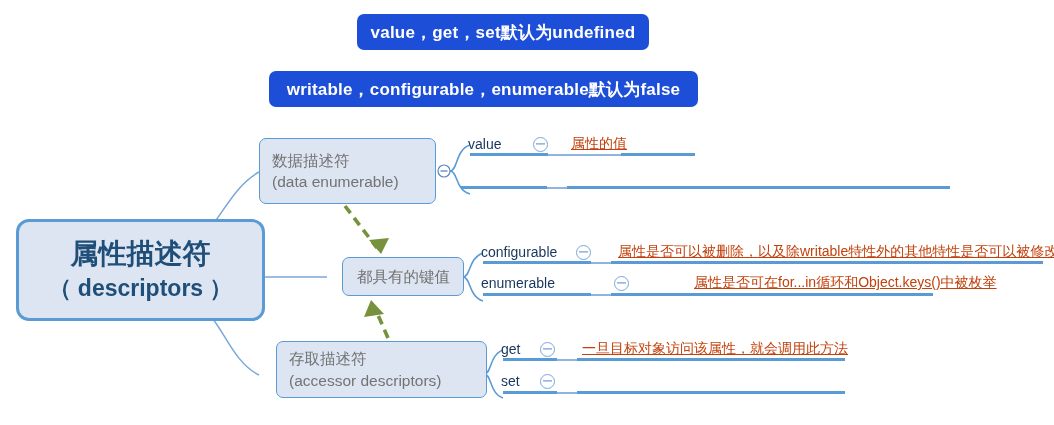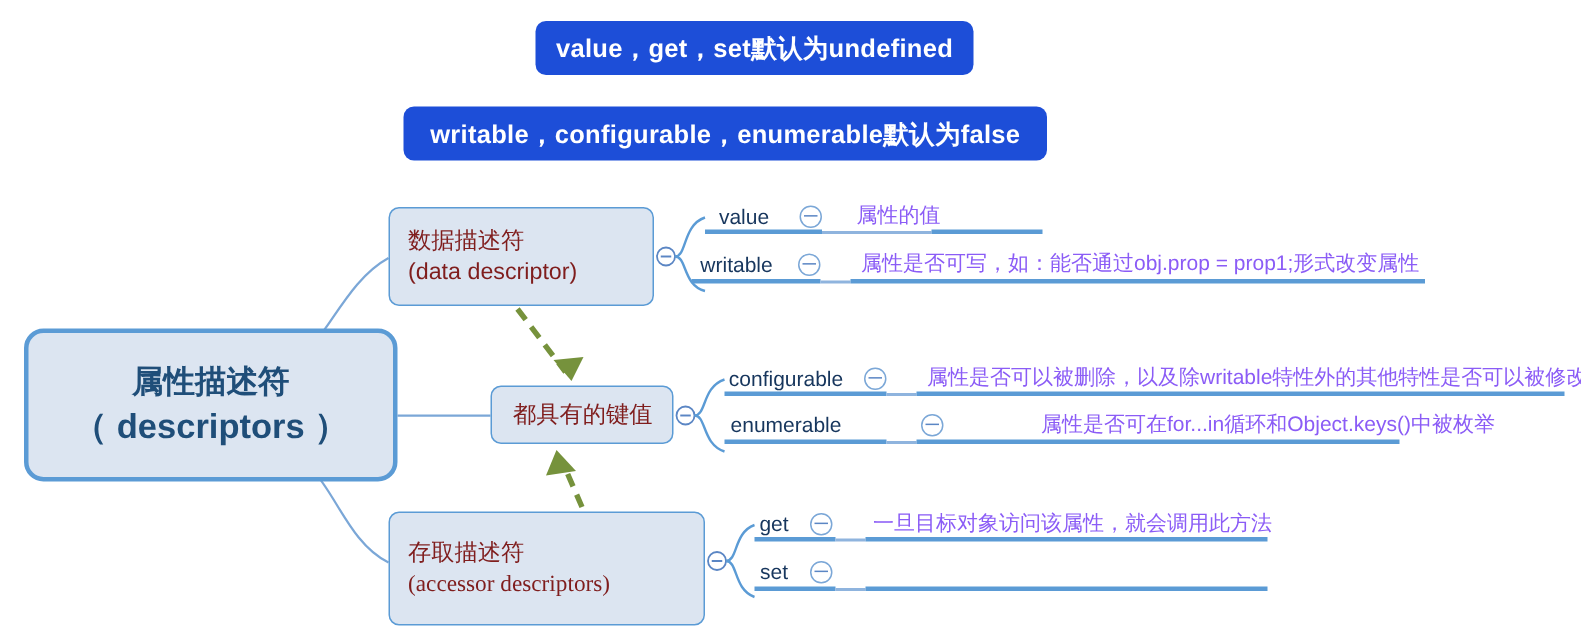--- a/index.html
+++ b/index.html
@@ -39,74 +39,74 @@
     background:#DCE5F1;
     border:3px solid #5B9BD5;
     border-radius:13px;
     box-sizing:border-box;
     display:flex;flex-direction:column;
     align-items:center;justify-content:center;
     color:#1F4E79;
     font-weight:bold;
     line-height:1.32;
   }
-  #root-node .l1{font-size:21px;}
+  #root-node .l1{font-size:28px;}
   #root-node .l2{font-size:23px;}
 
   
   .branch{
     position:absolute;
     background:#DCE5F1;
     border:1.6px solid #5B9BD5;
     border-radius:7px;
     box-sizing:border-box;
-    color:#7f1d1d;
+    color:#737373;
     display:flex;flex-direction:column;
     justify-content:center;
     padding-left:12px;
     line-height:1.38;
     font-size:15.5px;
   }
   #branch-data{left:259px;top:138px;width:177px;height:66px;}
-  #branch-common{left:327px;top:257px;width:122px;height:39px;justify-content:center;align-items:flex-start;padding-left:14px;}
-  #branch-accessor{left:259px;top:341px;width:211px;height:76px;font-family:Liberation Serif, serif;}
+  #branch-common{left:342px;top:257px;width:122px;height:39px;justify-content:center;align-items:flex-start;padding-left:14px;}
+  #branch-accessor{left:276px;top:341px;width:211px;height:57px;}
 
   
   .leaf{
     position:absolute;
     height:26px;
     display:flex;
     align-items:center;
     color:#1F3864;
     font-size:14px;
     white-space:nowrap;
   }
   .leaf .key{
     display:inline-block;
-    text-align:center;
+    text-align:left;
     color:#17365D;
   }
   .leaf .toggle{
     width:13px;height:13px;
     border:1.2px solid #7BA7D7;
     border-radius:50%;
     position:relative;
     margin:0 9px;
     flex:0 0 auto;
     background:#ffffff;
   }
   .leaf .toggle::before{
     content:"";
     position:absolute;
     left:2px;right:2px;top:50%;
     height:1.2px;
     background:#5B86C4;
     transform:translateY(-50%);
   }
-  .leaf .desc{color:#8b5cf6;}
+  .leaf .desc{color:#c2410c;text-decoration:underline;}
 
   
   .ul{
     position:absolute;
     height:2.6px;
     background:#5B9BD5;
   }
   .ul.thin{height:1.6px;background:#8FB4DE;}
 </style>
 </head>
@@ -157,46 +157,41 @@
   <div class="banner" id="banner-1">value，get，set默认为undefined</div>
   <div class="banner" id="banner-2">writable，configurable，enumerable默认为false</div>
 
   <div id="root-node">
     <div class="l1">属性描述符</div>
     <div class="l2">（ descriptors ）</div>
   </div>
 
   <div class="branch" id="branch-data">
     <div>数据描述符</div>
-    <div>(data descriptor)</div>
+    <div>(data enumerable)</div>
   </div>
 
   <div class="branch" id="branch-common">
     <div>都具有的键值</div>
   </div>
 
   <div class="branch" id="branch-accessor">
     <div>存取描述符</div>
     <div>(accessor descriptors)</div>
   </div>
 
   <div class="leaf" style="left:468px;top:131px;">
     <span class="key" style="width:56px">value</span>
     <span class="toggle"></span>
     <span class="desc" style="margin-left:14px">属性的值</span>
   </div>
   <div class="ul" style="left:470px;top:153px;width:78px;"></div>
   <div class="ul thin" style="left:548px;top:154px;width:73px;"></div>
   <div class="ul" style="left:621px;top:153px;width:74px;"></div>
 
-  <div class="leaf" style="left:459px;top:163px;">
-    <span class="key" style="width:64px">writable</span>
-    <span class="toggle"></span>
-    <span class="desc" style="margin-left:18px">属性是否可写，如：能否通过obj.prop = prop1;形式改变属性</span>
-  </div>
   <div class="ul" style="left:461px;top:186px;width:86px;"></div>
   <div class="ul thin" style="left:547px;top:187px;width:20px;"></div>
   <div class="ul" style="left:567px;top:186px;width:383px;"></div>
 
   <div class="leaf" style="left:481px;top:239px;">
     <span class="key" style="width:86px">configurable</span>
     <span class="toggle"></span>
     <span class="desc" style="margin-left:18px">属性是否可以被删除，以及除writable特性外的其他特性是否可以被修改</span>
   </div>
   <div class="ul" style="left:483px;top:261px;width:108px;"></div>

